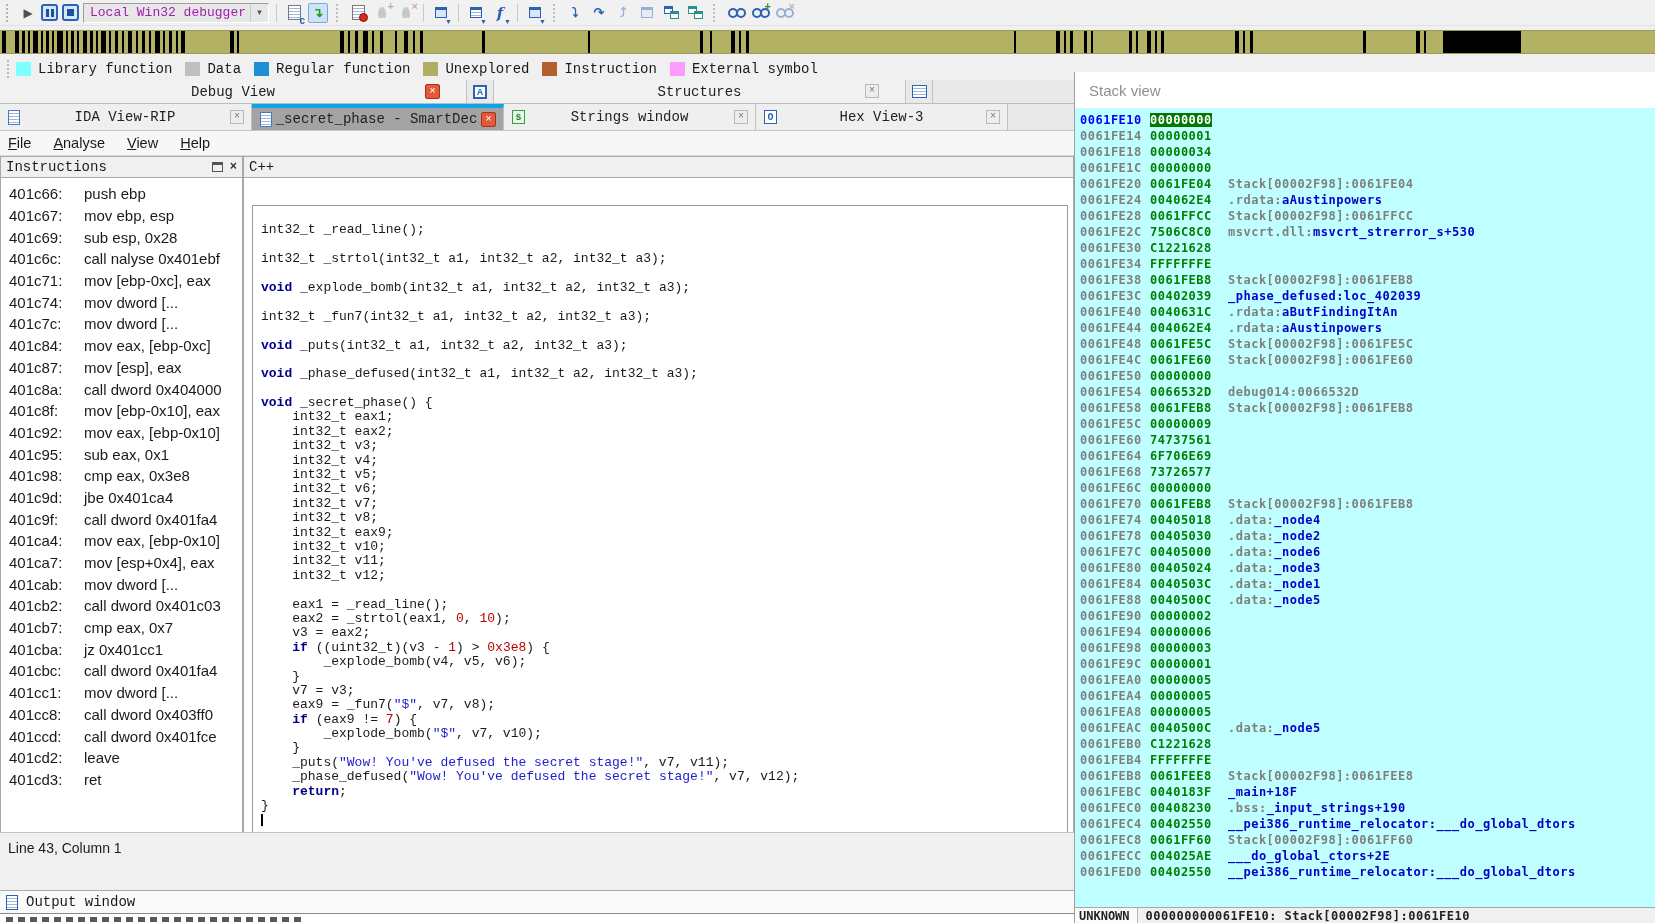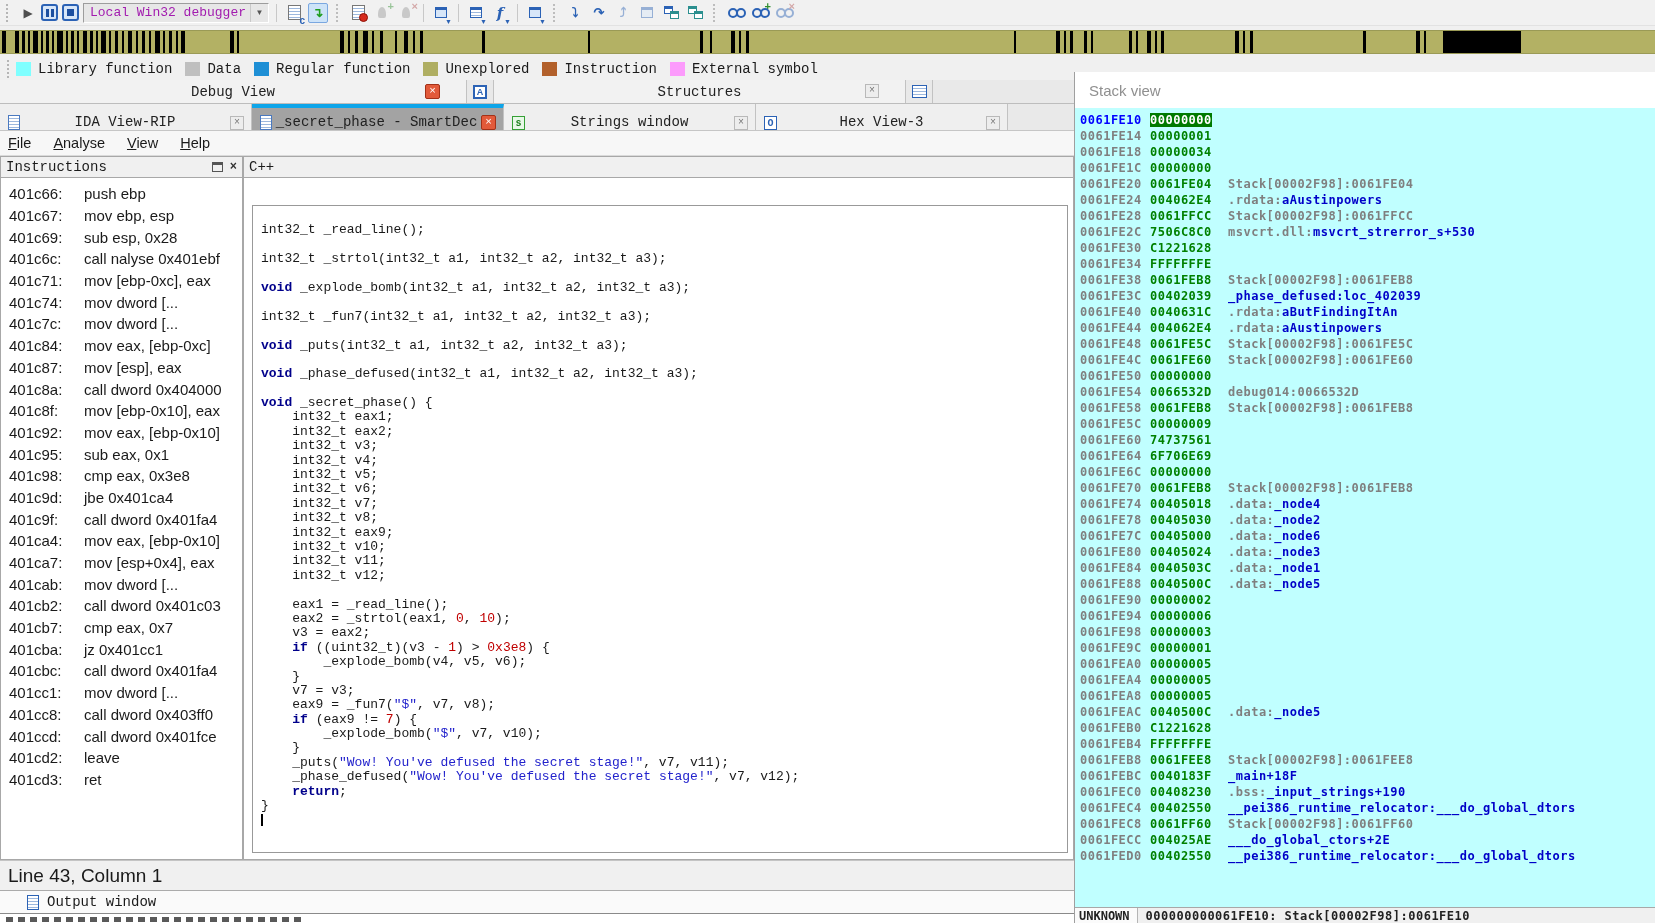--- a/index.html
+++ b/index.html
@@ -77,21 +77,21 @@
         font-size:10px;line-height:12px;text-align:center;box-sizing:border-box;}
   .tr1x{position:absolute;right:26px;top:4px;}
   .minibtn{width:26px;display:flex;align-items:center;justify-content:center;
            border-right:1px solid #C2C2C2;background:#E9E9E9;}
   .icA{width:14px;height:14px;border:2px solid #2B62B5;color:#2B62B5;font-size:9px;font-weight:bold;
        line-height:10px;text-align:center;background:#fff;box-sizing:border-box;}
   .icGrid{width:15px;height:13px;border:1px solid #2B62B5;box-sizing:border-box;background:
        repeating-linear-gradient(#fff 0 2px,#9db8dd 2px 3px),#fff;}
   .tabrow2{position:absolute;left:0;top:104px;width:100%;height:27px;background:#E9E9E9;
            display:flex;border-bottom:1px solid #C6C6C6;box-sizing:border-box;}
-  .dtab{width:252px;display:flex;align-items:flex-end;background:#EFEFEF;
+  .dtab{width:252px;display:flex;align-items:center;background:#EFEFEF;
         border-right:1px solid #C2C2C2;font-family:"Liberation Mono",monospace;font-size:14px;
         color:#222;position:relative;box-sizing:border-box;}
   .dtab.active{background:#a3a3a3;border-top:4px solid #0ea5e9;}
   .dtab-ic{margin-left:8px;flex:0 0 auto;}
   .document-icon{width:12px;height:15px;border:1px solid #4A79C0;background:
         repeating-linear-gradient(#fff 0 2px,#9db8dd 2px 3px);box-sizing:border-box;}
   .strings-icon{width:13px;height:14px;border:1px solid #35A035;background:#E8F8E8;color:#1E7F1E;
         font-size:10px;font-weight:bold;display:flex;align-items:center;justify-content:center;box-sizing:border-box;}
   .hex-icon{width:13px;height:14px;border:1px solid #2B62B5;background:#fff;color:#2B62B5;
         font-size:10px;font-weight:bold;display:flex;align-items:center;justify-content:center;box-sizing:border-box;}
@@ -125,26 +125,26 @@
              font-family:"Liberation Mono",monospace;font-size:13px;line-height:14.4px;
              white-space:pre;}
   .cline{height:14.4px;}
   .c-k{color:#00008B;font-weight:bold;}
   .c-n{color:#C00000;}
   .c-s{color:#2222CC;}
   .c-p{color:#1A1A1A;}
   .caret-bar{display:inline-block;width:2px;height:12px;background:#000;vertical-align:middle;}
 
   
-  .statusline{position:absolute;left:0;top:860px;width:1074px;height:30px;background:#F0F0F0;
-              border-top:1px solid #C4C4C4;display:flex;align-items:center;font-size:19px;
+  .statusline{position:absolute;left:0;top:832px;width:1074px;height:30px;background:#F0F0F0;
+              border-top:1px solid #C4C4C4;display:flex;align-items:center;font-size:14px;
               padding-left:8px;box-sizing:border-box;}
   .outputbar{position:absolute;left:0;top:890px;width:1074px;height:23px;background:#FAFAFA;
              border-top:1px solid #ABABAB;display:flex;align-items:center;
-             font-family:"Liberation Mono",monospace;font-size:14px;box-sizing:border-box;padding-left:21px;}
+             font-family:"Liberation Mono",monospace;font-size:14px;box-sizing:border-box;}
   .out-icon{width:12px;height:15px;border:1px solid #2B62B5;margin:0 8px 0 6px;box-sizing:border-box;
             background:repeating-linear-gradient(#fff 0 2px,#9db8dd 2px 3px);}
   .clipped{position:absolute;left:0;top:913px;width:1074px;height:10px;background:#fff;
            border-top:1px solid #8a8a8a;overflow:hidden;}
   .clipmarks{height:5px;margin:3px 0 0 6px;width:300px;opacity:.75;
            background:repeating-linear-gradient(90deg,#222 0 7px,transparent 7px 12px);}
 
   
   .stackview{position:absolute;left:1074px;top:72px;width:581px;height:851px;background:#C0FFFF;
              border-left:1px solid #9F9F9F;box-sizing:border-box;overflow:hidden;}
@@ -660,20 +660,24 @@
         </div>
         <div class="sv-row">
           <span class="sv-a">0061FE60</span>
           <span class="sv-v"><span>74737561</span></span>
         </div>
         <div class="sv-row">
           <span class="sv-a">0061FE64</span>
           <span class="sv-v"><span>6F706E69</span></span>
         </div>
         <div class="sv-row">
+          <span class="sv-a">0061FE68</span>
+          <span class="sv-v"><span>73726577</span></span>
+        </div>
+        <div class="sv-row">
           <span class="sv-a">0061FE6C</span>
           <span class="sv-v"><span>00000000</span></span>
         </div>
         <div class="sv-row">
           <span class="sv-a">0061FE70</span>
           <span class="sv-v"><span>0061FEB8</span></span>
           <span class="sv-dg">Stack[00002F98]:0061FEB8</span>
         </div>
         <div class="sv-row">
           <span class="sv-a">0061FE74</span>

